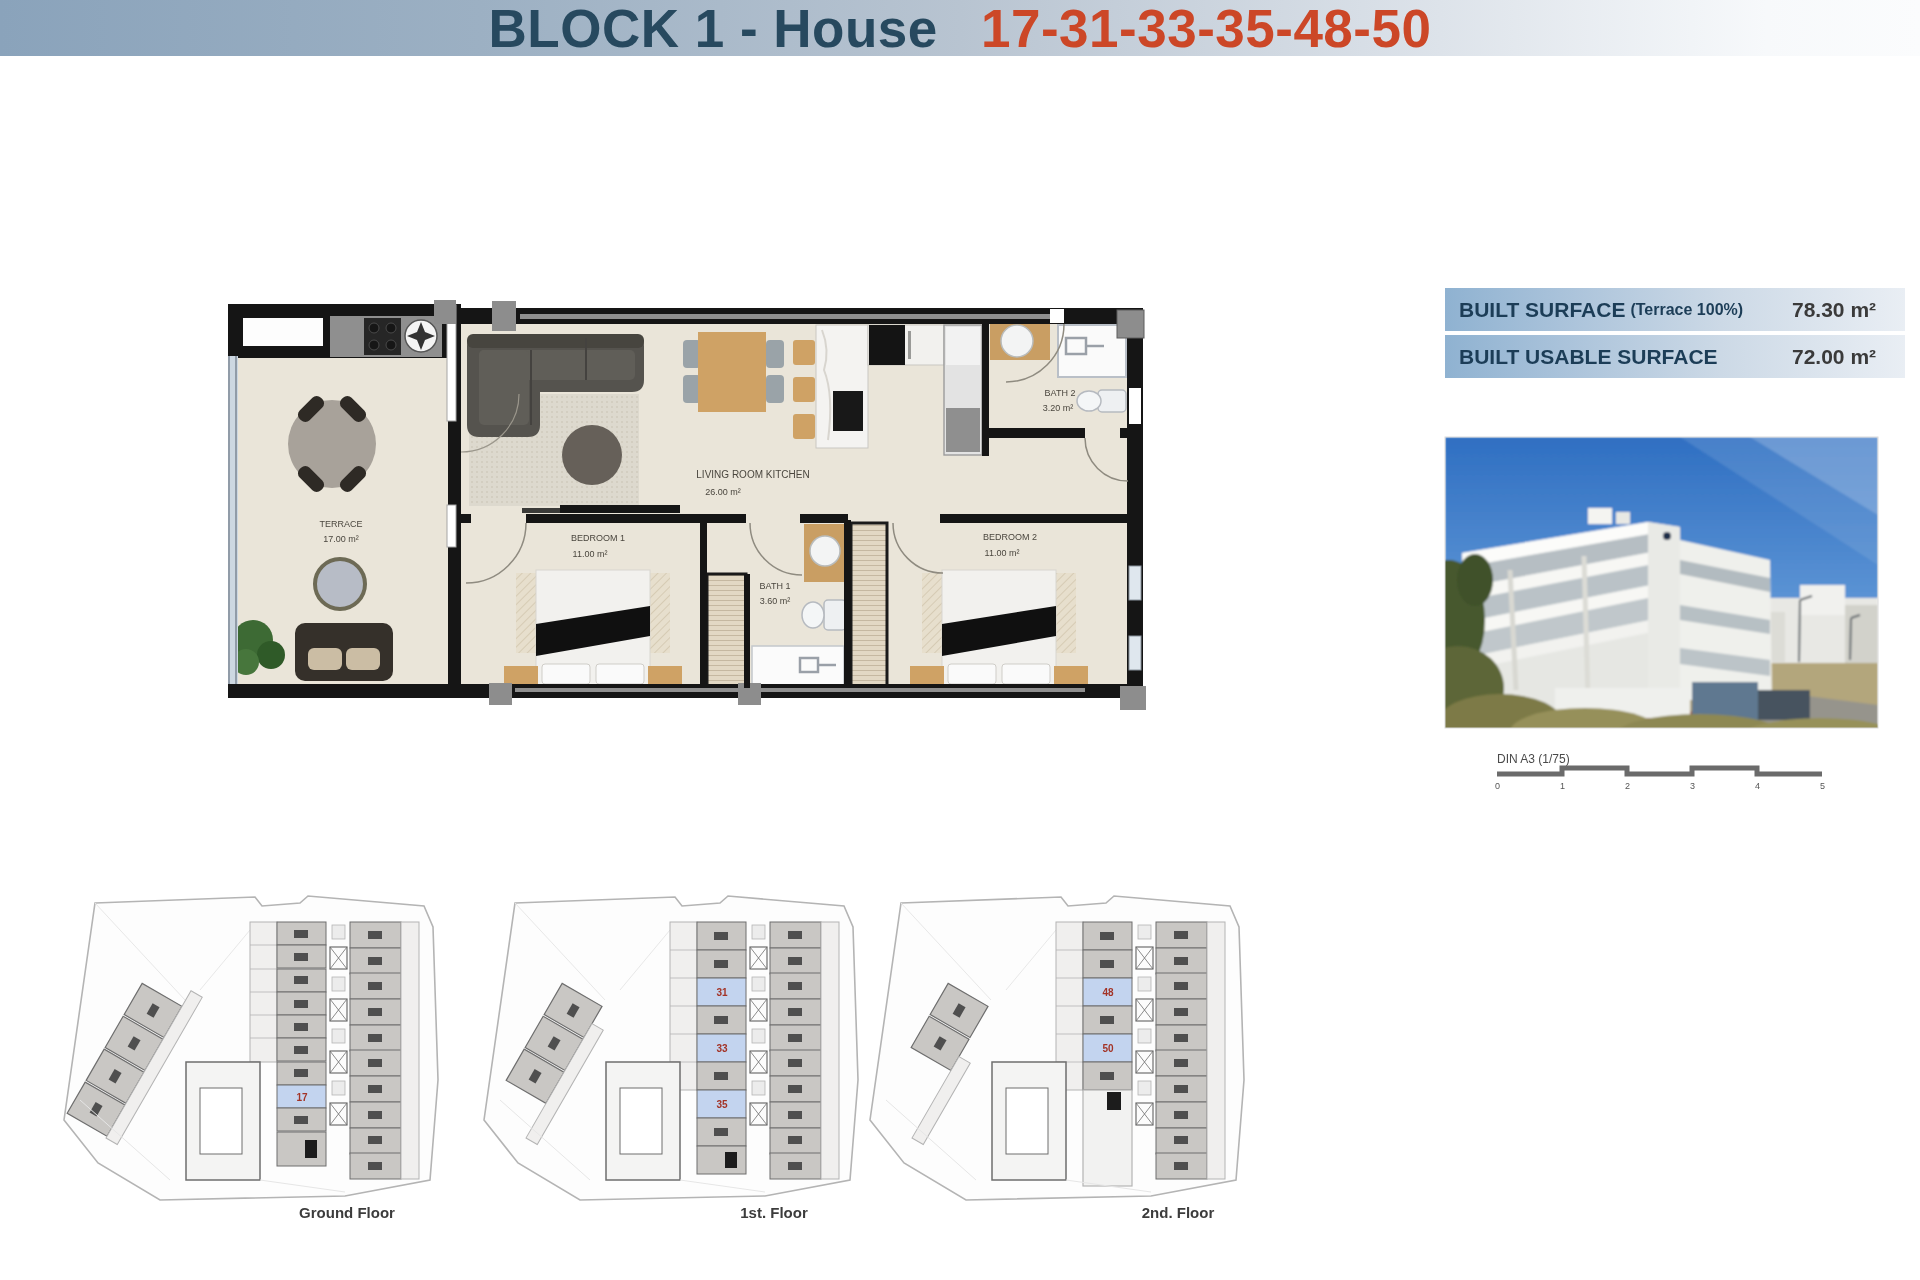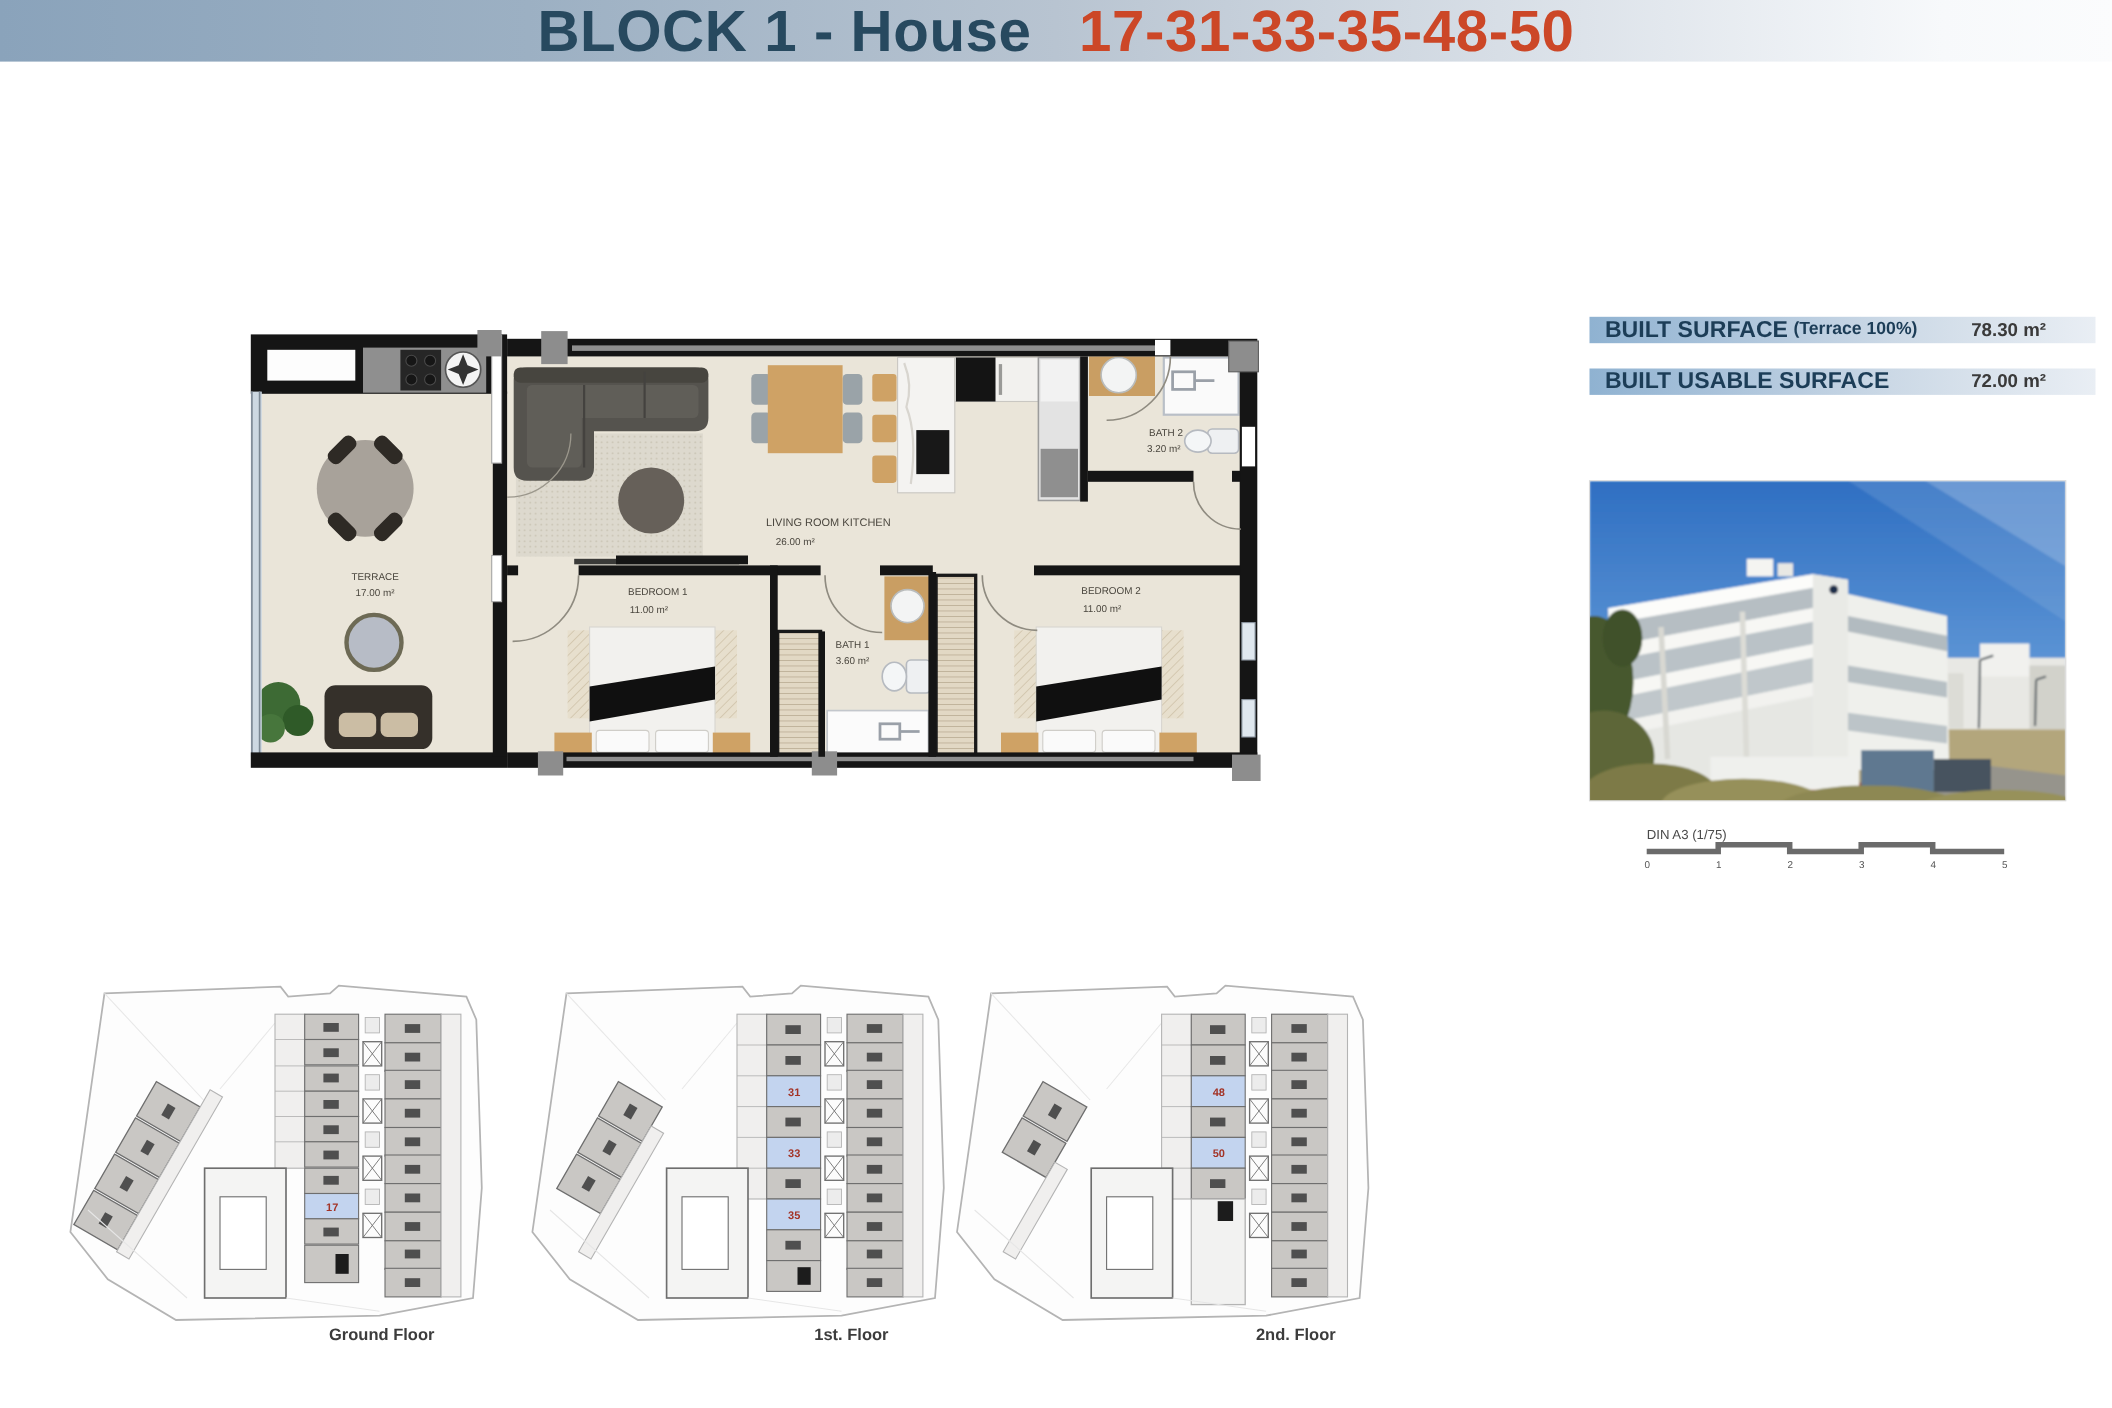--- a/index.html
+++ b/index.html
@@ -3,26 +3,26 @@
 <meta charset="utf-8">
 <style>
 html,body{margin:0;padding:0;}
 body{width:1920px;height:1280px;position:relative;background:#ffffff;
   font-family:"Liberation Sans", sans-serif;overflow:hidden;}
 .hdr{position:absolute;left:0;top:0;width:1920px;height:56px;
   background:linear-gradient(to right,#8aa3bb 0%,#9cb0c3 25%,#b8c4d1 50%,#dde3ea 75%,#f7f9fb 92%,#fbfcfd 100%);
   display:flex;align-items:center;justify-content:center;}
 .hdr .t{font-size:53px;font-weight:bold;color:#27495f;letter-spacing:0.5px;}
 .hdr .n{color:#cc4727;margin-left:28px;}
-.bar{position:absolute;left:1445px;width:460px;height:24px;
+.bar{position:absolute;left:1445px;width:460px;height:43px;
   background:linear-gradient(to right,#8fb2d1 0%,#a9c2da 25%,#ccd9e6 60%,#e9eef4 100%);
   display:flex;align-items:center;}
 .bar .l{font-size:21px;font-weight:bold;color:#1c3d57;margin-left:14px;white-space:nowrap;}
 .bar .s{font-size:16px;font-weight:bold;color:#1c3d57;margin-left:5px;}
-.bar .v{font-size:17px;font-weight:bold;color:#3a3a3a;position:absolute;left:347px;}
+.bar .v{font-size:21px;font-weight:bold;color:#3a3a3a;position:absolute;left:347px;}
 </style>
 </head>
 <body>
 
 <div class="hdr">
     <div class="t">BLOCK&nbsp;1 - House <span class="n">17-31-33-35-48-50</span></div>
   </div>
 
 <div class="bar" style="top:288px;">
     <span class="l">BUILT SURFACE</span>

